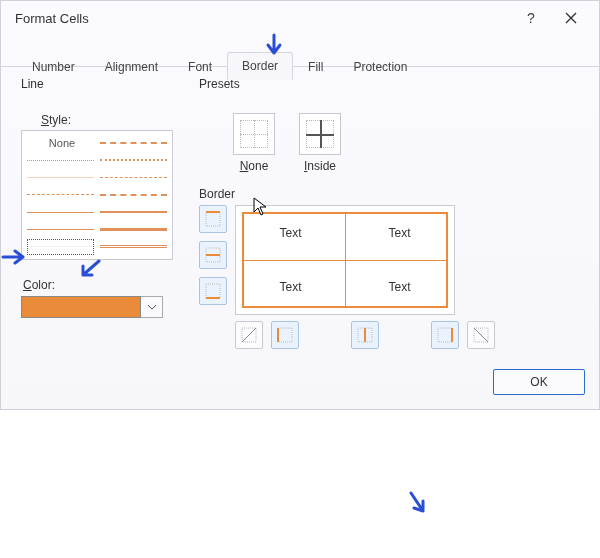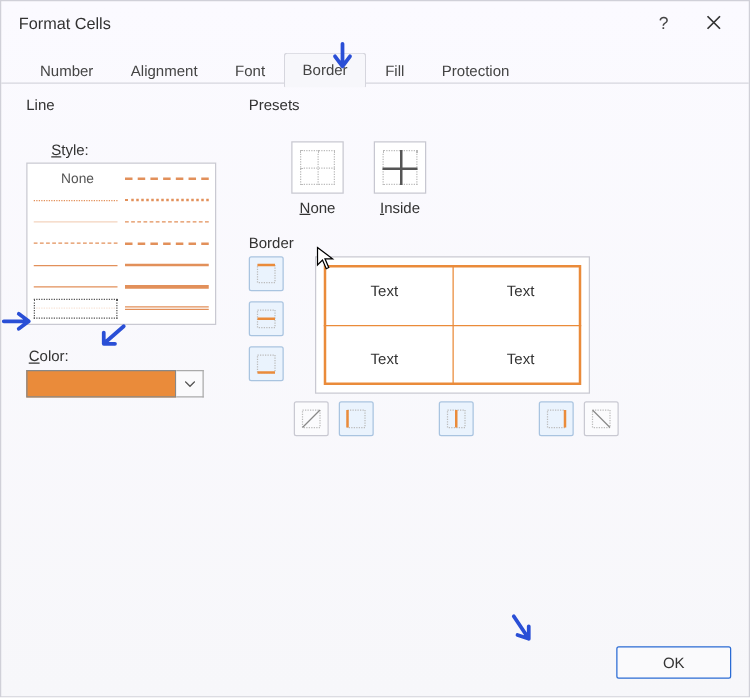--- a/index.html
+++ b/index.html
@@ -9,21 +9,21 @@
     font-size: 12px;
     color: #333;
     background: #fff;
     width: 600px;
     height: 558px;
     overflow: hidden;
     position: relative;
   }
   .dialog {
     width: 600px;
-    height: 558px;
+    height: 410px;
     background: linear-gradient(#fbfaff, #f7f7fa);
     border: 1px solid #d0d0d8;
     position: relative;
   }
   .titlebar {
     height: 34px;
     display: flex;
     align-items: center;
     padding: 0 8px 0 14px;
     font-size: 13px;
@@ -44,21 +44,21 @@
     padding: 0 16px;
     border-bottom: 1px solid #d6d6de;
     height: 28px;
     margin-top: 4px;
   }
   .tab {
     padding: 6px 14px 6px 14px;
     font-size: 12px;
     color: #444;
     position: relative;
-    top: 4px;
+    top: 14px;
     border: 1px solid transparent;
     border-bottom: none;
   }
   .tab.active {
     background: #f7f7fb;
     border: 1px solid #d6d6de;
     border-bottom: 1px solid #f7f7fb;
     border-radius: 3px 3px 0 0;
   }
   .content {
@@ -137,21 +137,21 @@
   .side-btns { display: flex; flex-direction: column; gap: 8px; }
   .tbtn {
     width: 28px; height: 28px; border: 1px solid #a9c4e0; background: #eaf3fd;
     border-radius: 2px; display: flex; align-items: center; justify-content: center;
     position: relative;
   }
   .tbtn.off { background:#fbfbfd; border-color:#c9c9d2; }
   .tbtn svg { width: 18px; height: 18px; }
   .preview {
     width: 220px; height: 110px; border: 1px solid #c9c9d2; background: #fff;
-    position: relative; margin-left: 19px;
+    position: relative; margin-left: 2px;
   }
   .preview .obord { position:absolute; inset:6px; border: 2px solid #ea8b3a; }
   .preview .hline { position:absolute; left:6px; right:6px; top:50%; border-top:1px solid #ea8b3a; }
   .preview .vline { position:absolute; top:6px; bottom:6px; left:50%; border-left:1px solid #ea8b3a; }
   .pcell { position:absolute; width:50%; height:50%; display:flex; align-items:center; justify-content:center; font-size:12px; color:#333; }
   .c1 { left:0; top:0; } .c2 { right:0; top:0; } .c3 { left:0; bottom:0; } .c4 { right:0; bottom:0; }
   .bottom-btns { display:flex; gap:8px; margin: 6px 0 0 36px; align-items:center;}
   .hint {
     padding: 20px 22px 0 22px; font-size: 12px; color: #333;
   }

